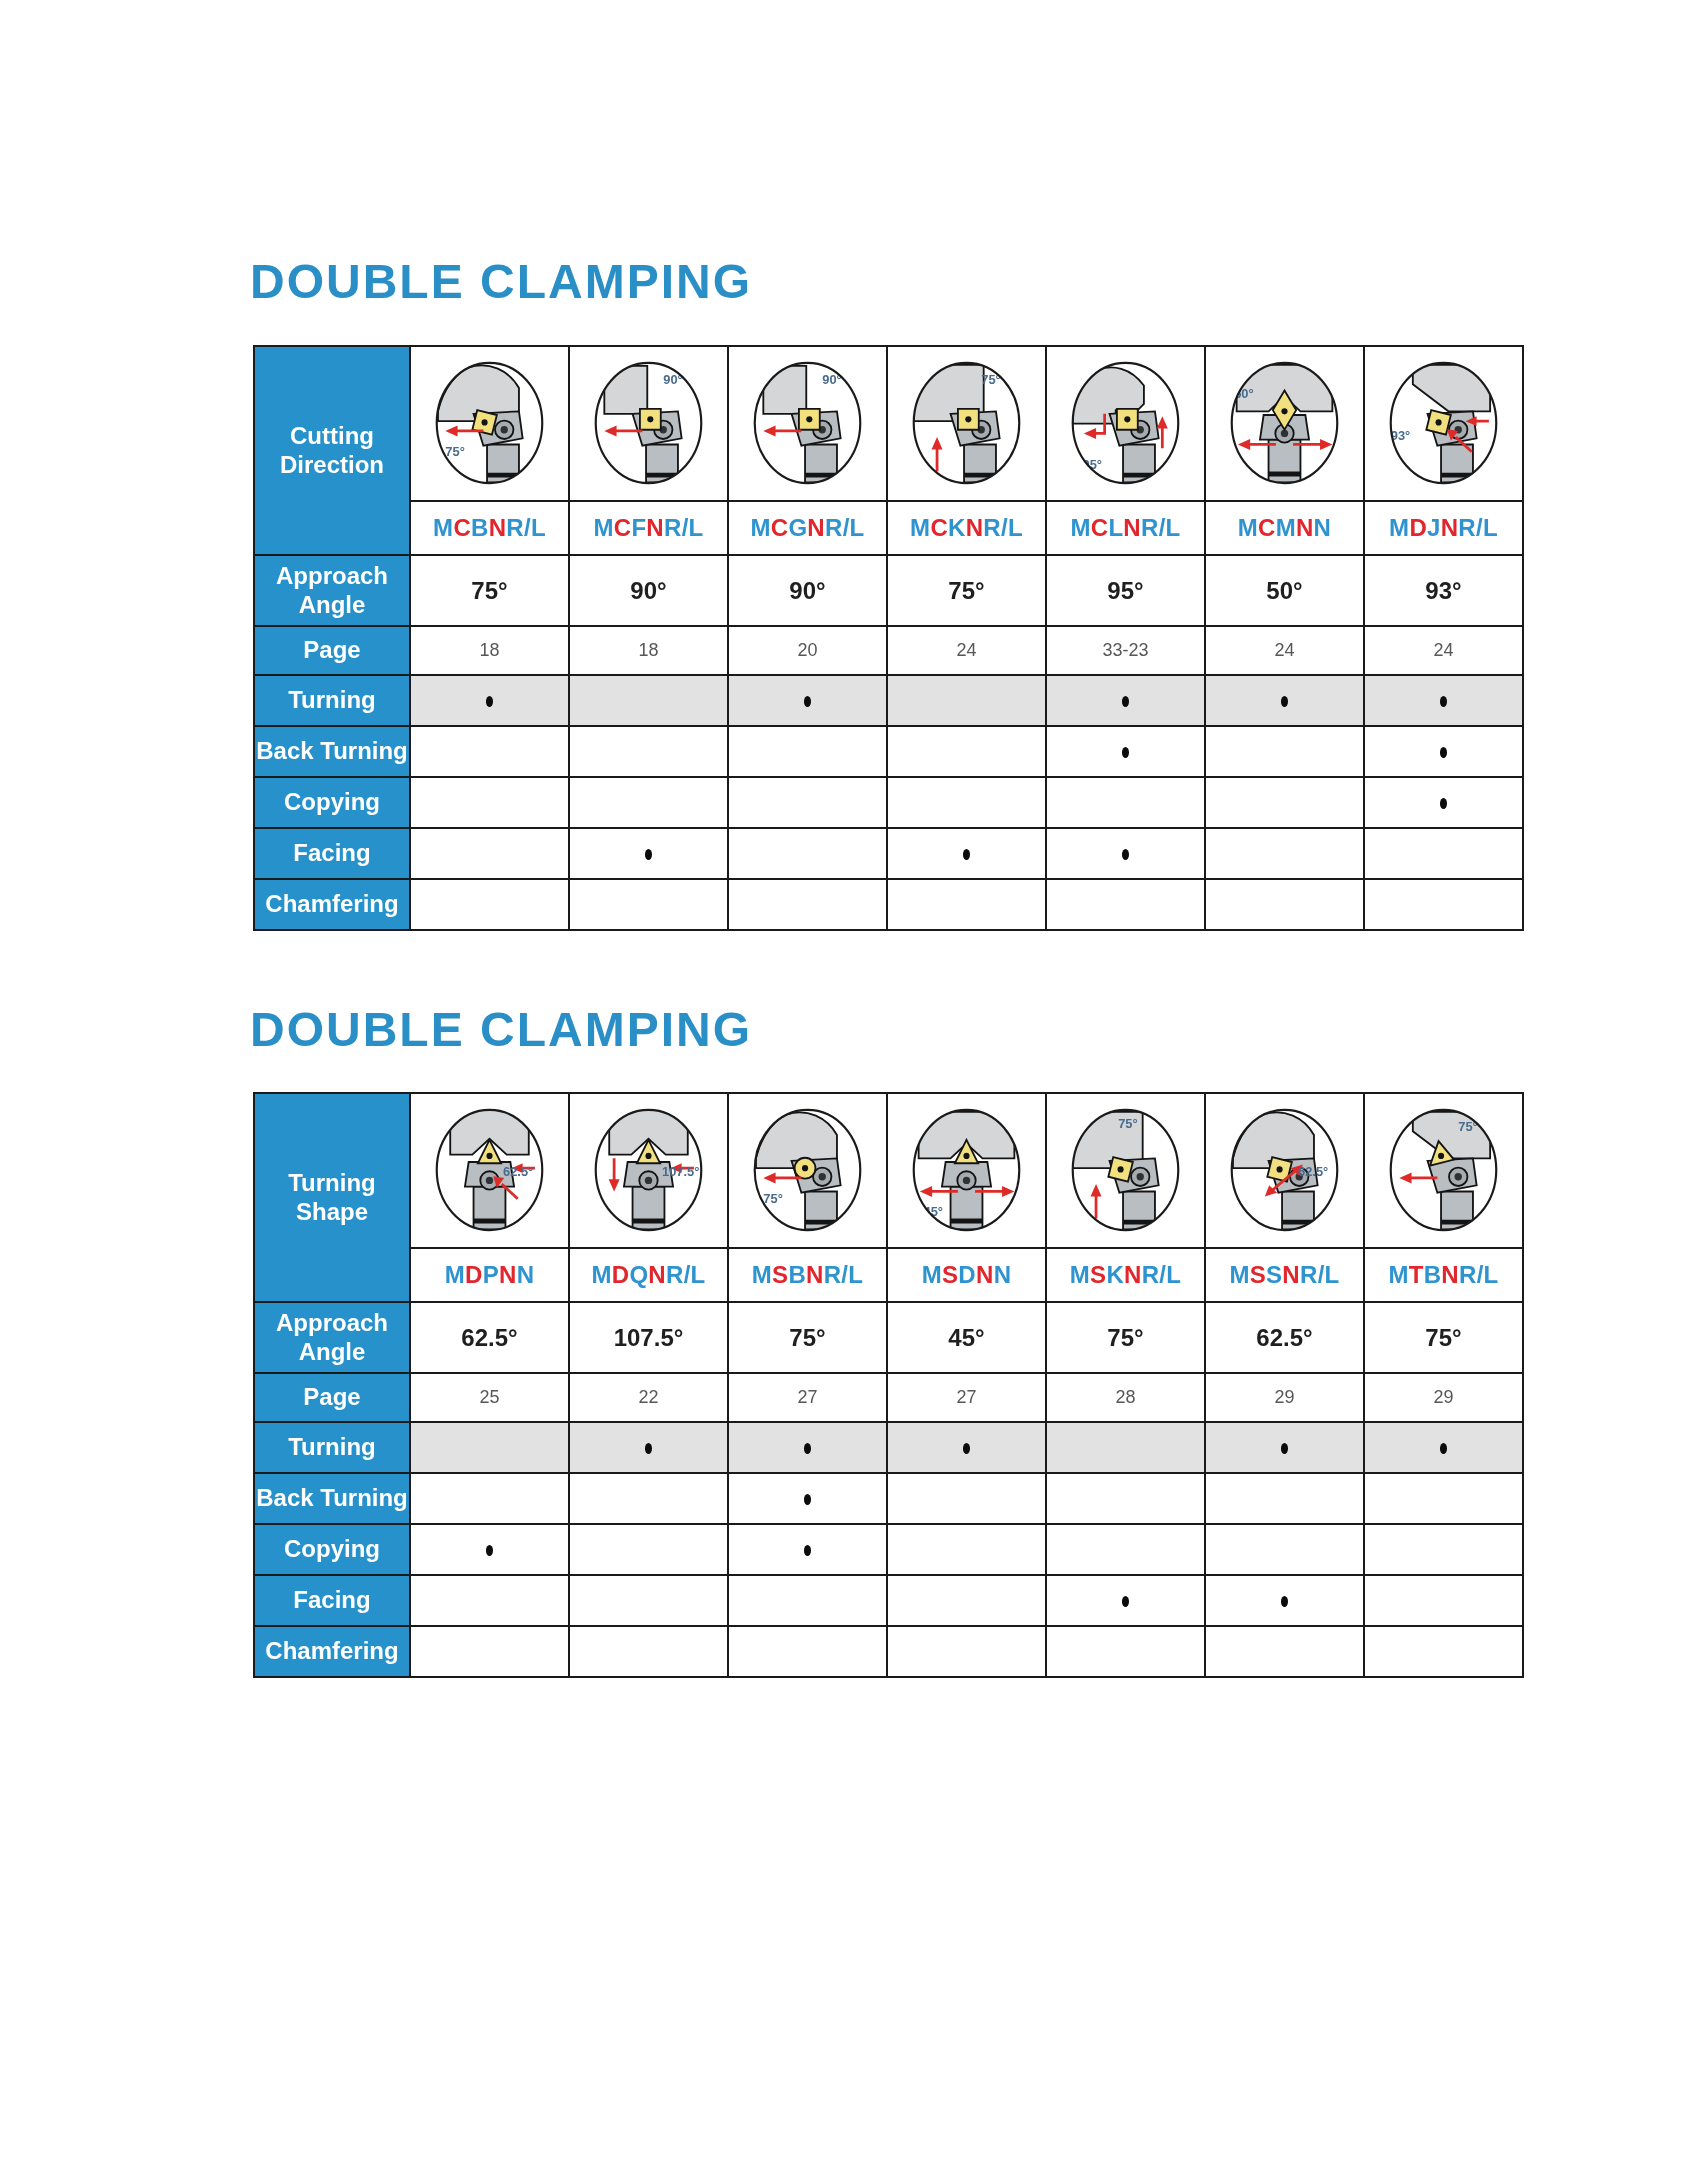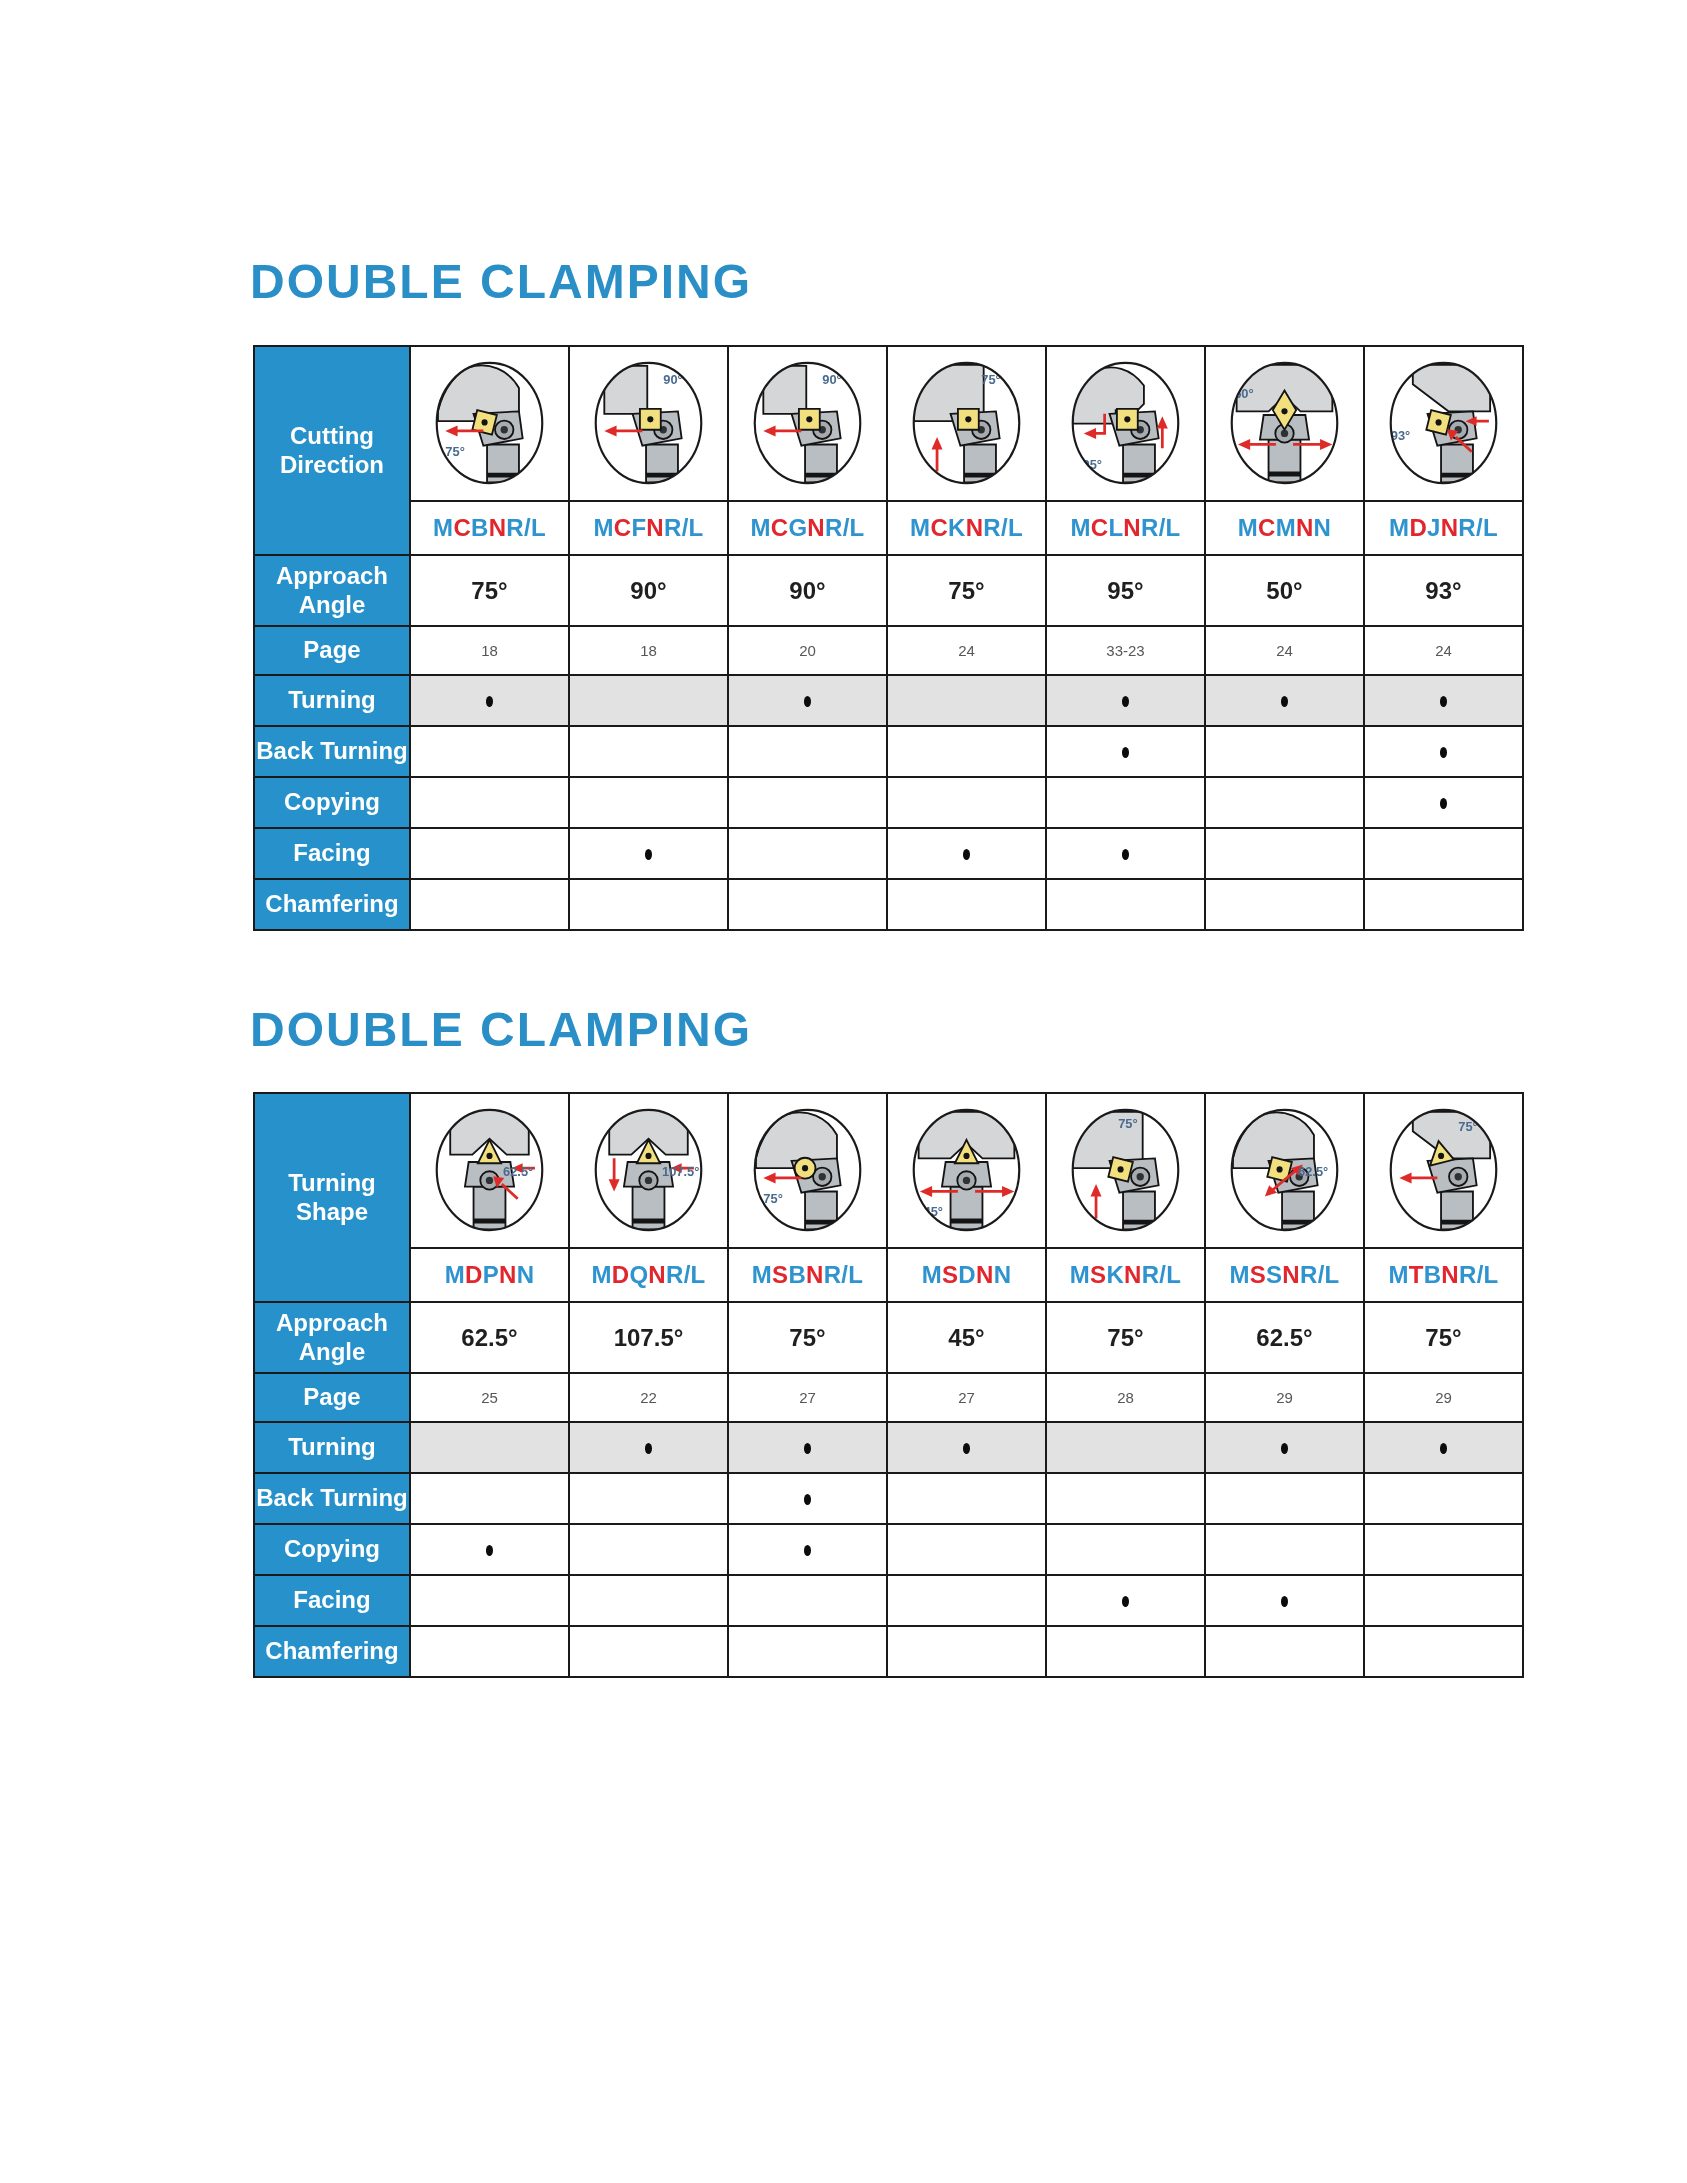--- a/index.html
+++ b/index.html
@@ -11,21 +11,21 @@
   .tblhost{position:absolute;left:253px;}
   .h1pos{top:345px;} .h2pos{top:1092px;}
   table.selector{border-collapse:collapse;table-layout:fixed;width:1268px;background:#fff;}
   table.selector td{border:2.6px solid var(--grid);text-align:center;vertical-align:middle;padding:0;}
   td.lbl{background:var(--hdr-blue);color:#fff;text-align:left;padding:0 8px 0 9.3px;
          font-weight:700;font-size:24px;line-height:1.18;white-space:pre-line;}
   td.pic{height:153px;background:#fff;}
   td.code{height:52px;font-weight:700;font-size:24px;background:#fff;letter-spacing:0.3px;}
   span.cb{color:var(--code-blue);} span.cr{color:var(--code-red);}
   td.angle{height:69px;font-size:24px;font-weight:700;color:var(--angle-text);background:#fff;}
-  td.pagec{height:47px;font-size:15px;color:var(--page-text);background:#fff;}
+  td.pagec{height:47px;font-size:18px;color:var(--page-text);background:#fff;}
   td.cap{height:49px;background:#fff;}
   tr.turn td.cap{background:var(--row-gray);}
   .dot{display:inline-block;width:7.3px;height:11.2px;border-radius:50%;background:#0c0c0c;vertical-align:middle;}
 </style>
 </head>
 <body>
 
 <div class="page">
   <h1 class="title t1">DOUBLE CLAMPING</h1>
   <div class="tblhost h1pos" id="t0">

